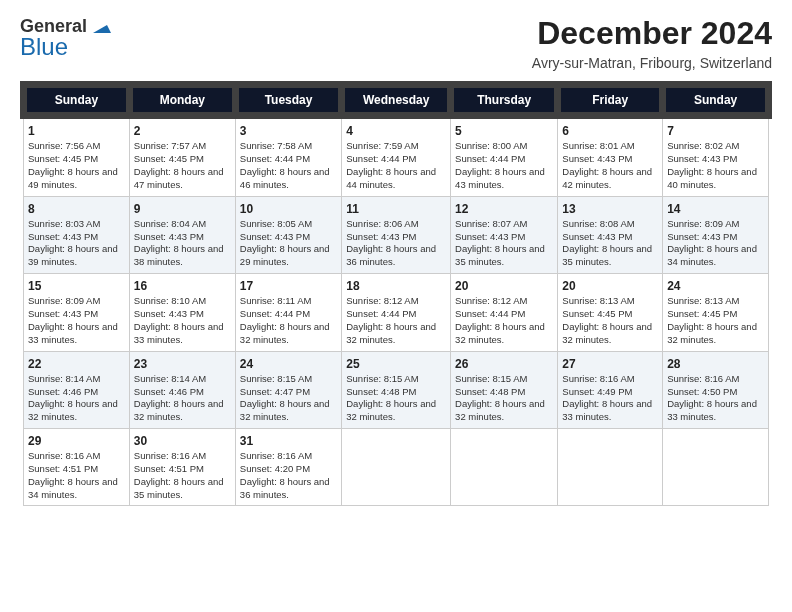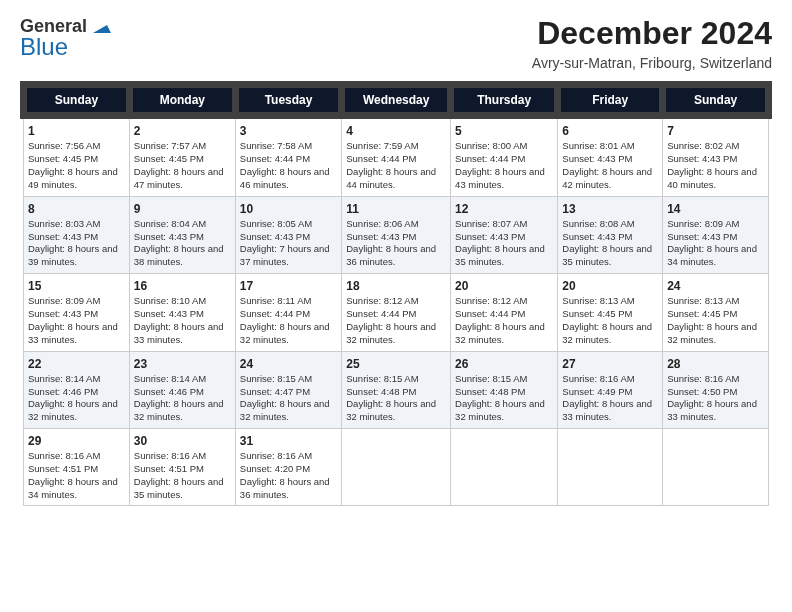--- a/index.html
+++ b/index.html
@@ -170,21 +170,21 @@
           <td>
             <span class="day-number">9</span>
             <span class="day-info">Sunrise: 8:04 AM</span>
             <span class="day-info">Sunset: 4:43 PM</span>
             <span class="day-info">Daylight: 8 hours and 38 minutes.</span>
           </td>
           <td>
             <span class="day-number">10</span>
             <span class="day-info">Sunrise: 8:05 AM</span>
             <span class="day-info">Sunset: 4:43 PM</span>
-            <span class="day-info">Daylight: 7 hours and 37 minutes.</span>
+            <span class="day-info">Daylight: 8 hours and 29 minutes.</span>
           </td>
           <td>
             <span class="day-number">11</span>
             <span class="day-info">Sunrise: 8:06 AM</span>
             <span class="day-info">Sunset: 4:43 PM</span>
             <span class="day-info">Daylight: 8 hours and 36 minutes.</span>
           </td>
           <td>
             <span class="day-number">12</span>
             <span class="day-info">Sunrise: 8:07 AM</span>

